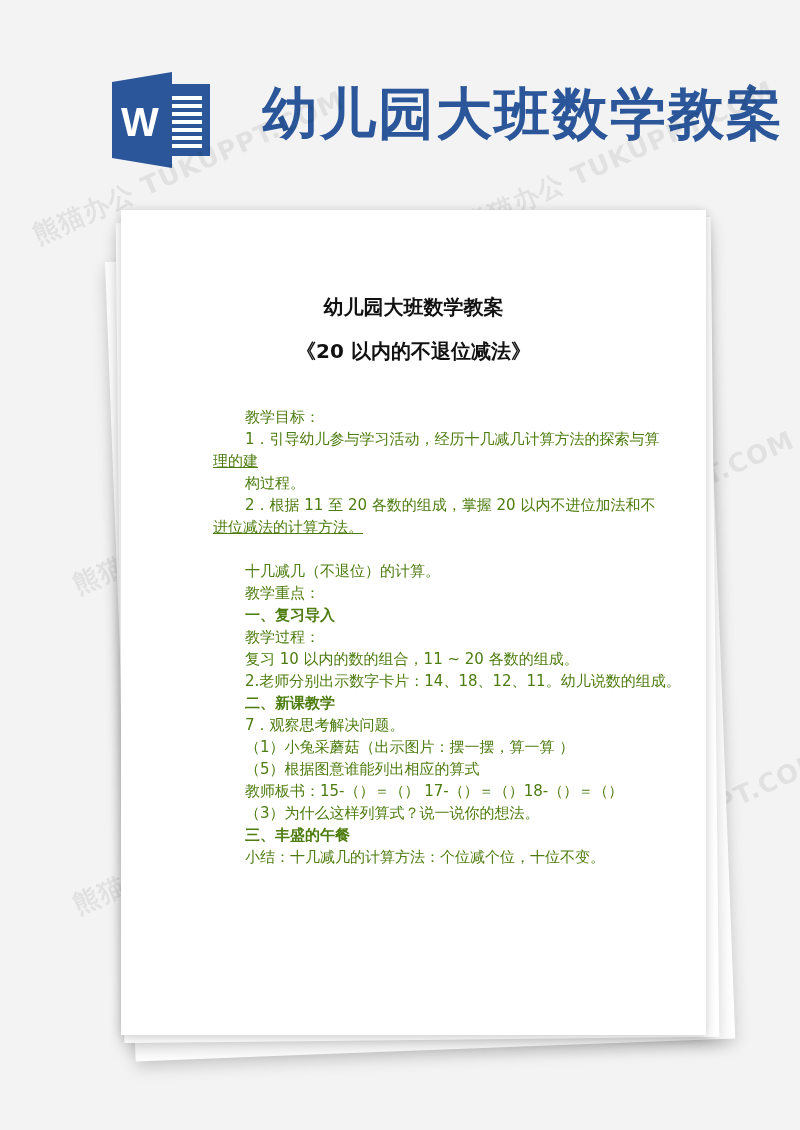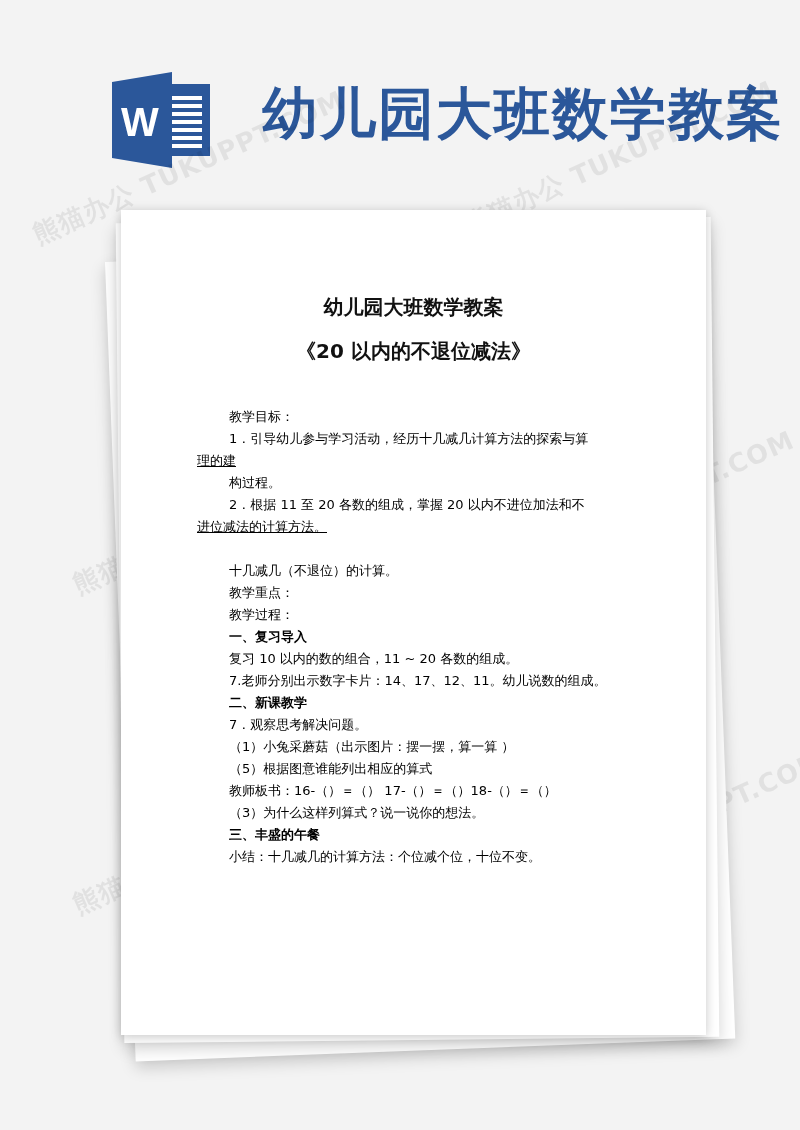--- a/index.html
+++ b/index.html
@@ -29,21 +29,21 @@
   .page {
     position: absolute; left: 121px; top: 210px; width: 585px; height: 825px;
     background: #fff; box-shadow: 0 2px 10px rgba(0,0,0,0.22);
   }
   .doc-title {
     position: absolute; left: 0; width: 585px; text-align: center;
     font-weight: bold; color: #111; font-size: 20px;
   }
   .doc-title.t1 { top: 84px; }
   .doc-title.t2 { top: 128px; }
-  .body-text { position: absolute; left: 76px; top: 196px; width: 420px; color: #000000; font-size: 13px; }
+  .body-text { position: absolute; left: 92px; top: 196px; width: 420px; color: #4d7c0f; font-size: 15px; }
   .line { height: 22px; line-height: 22px; white-space: nowrap; }
   .indent1 { padding-left: 32px; }
   .flush { padding-left: 0; text-decoration: underline; }
   .bold { font-weight: bold; }
   .blank { height: 22px; }
 </style>
 </head>
 <body>
 
 <div class="header">
@@ -80,26 +80,26 @@
   <div class="body-text" id="body">
       <div class="line indent1">教学目标：</div>
       <div class="line indent1">1．引导幼儿参与学习活动，经历十几减几计算方法的探索与算</div>
       <div class="line flush">理的建</div>
       <div class="line indent1">构过程。</div>
       <div class="line indent1">2．根据  11  至  20  各数的组成，掌握  20  以内不进位加法和不</div>
       <div class="line flush">进位减法的计算方法。</div>
       <div class="line blank"></div>
       <div class="line indent1">十几减几（不退位）的计算。</div>
       <div class="line indent1">教学重点：</div>
+      <div class="line indent1 bold">一、复习导入</div>
       <div class="line indent1">教学过程：</div>
-      <div class="line indent1 bold">一、复习导入</div>
       <div class="line indent1">复习 10 以内的数的组合，11 ~ 20 各数的组成。</div>
-      <div class="line indent1">7.老师分别出示数字卡片：14、17、12、11。幼儿说数的组成。</div>
+      <div class="line indent1">2.老师分别出示数字卡片：14、18、12、11。幼儿说数的组成。</div>
       <div class="line indent1 bold">二、新课教学</div>
       <div class="line indent1">7．观察思考解决问题。</div>
       <div class="line indent1">（1）小兔采蘑菇（出示图片：摆一摆，算一算 ）</div>
       <div class="line indent1">（5）根据图意谁能列出相应的算式</div>
-      <div class="line indent1">教师板书：16-（）＝（）  17-（）＝（）18-（）＝（）</div>
+      <div class="line indent1">教师板书：15-（）＝（）  17-（）＝（）18-（）＝（）</div>
       <div class="line indent1">（3）为什么这样列算式？说一说你的想法。</div>
       <div class="line indent1 bold">三、丰盛的午餐</div>
       <div class="line indent1">小结：十几减几的计算方法：个位减个位，十位不变。</div>
     </div>
 </div>
 
 </body></html>

